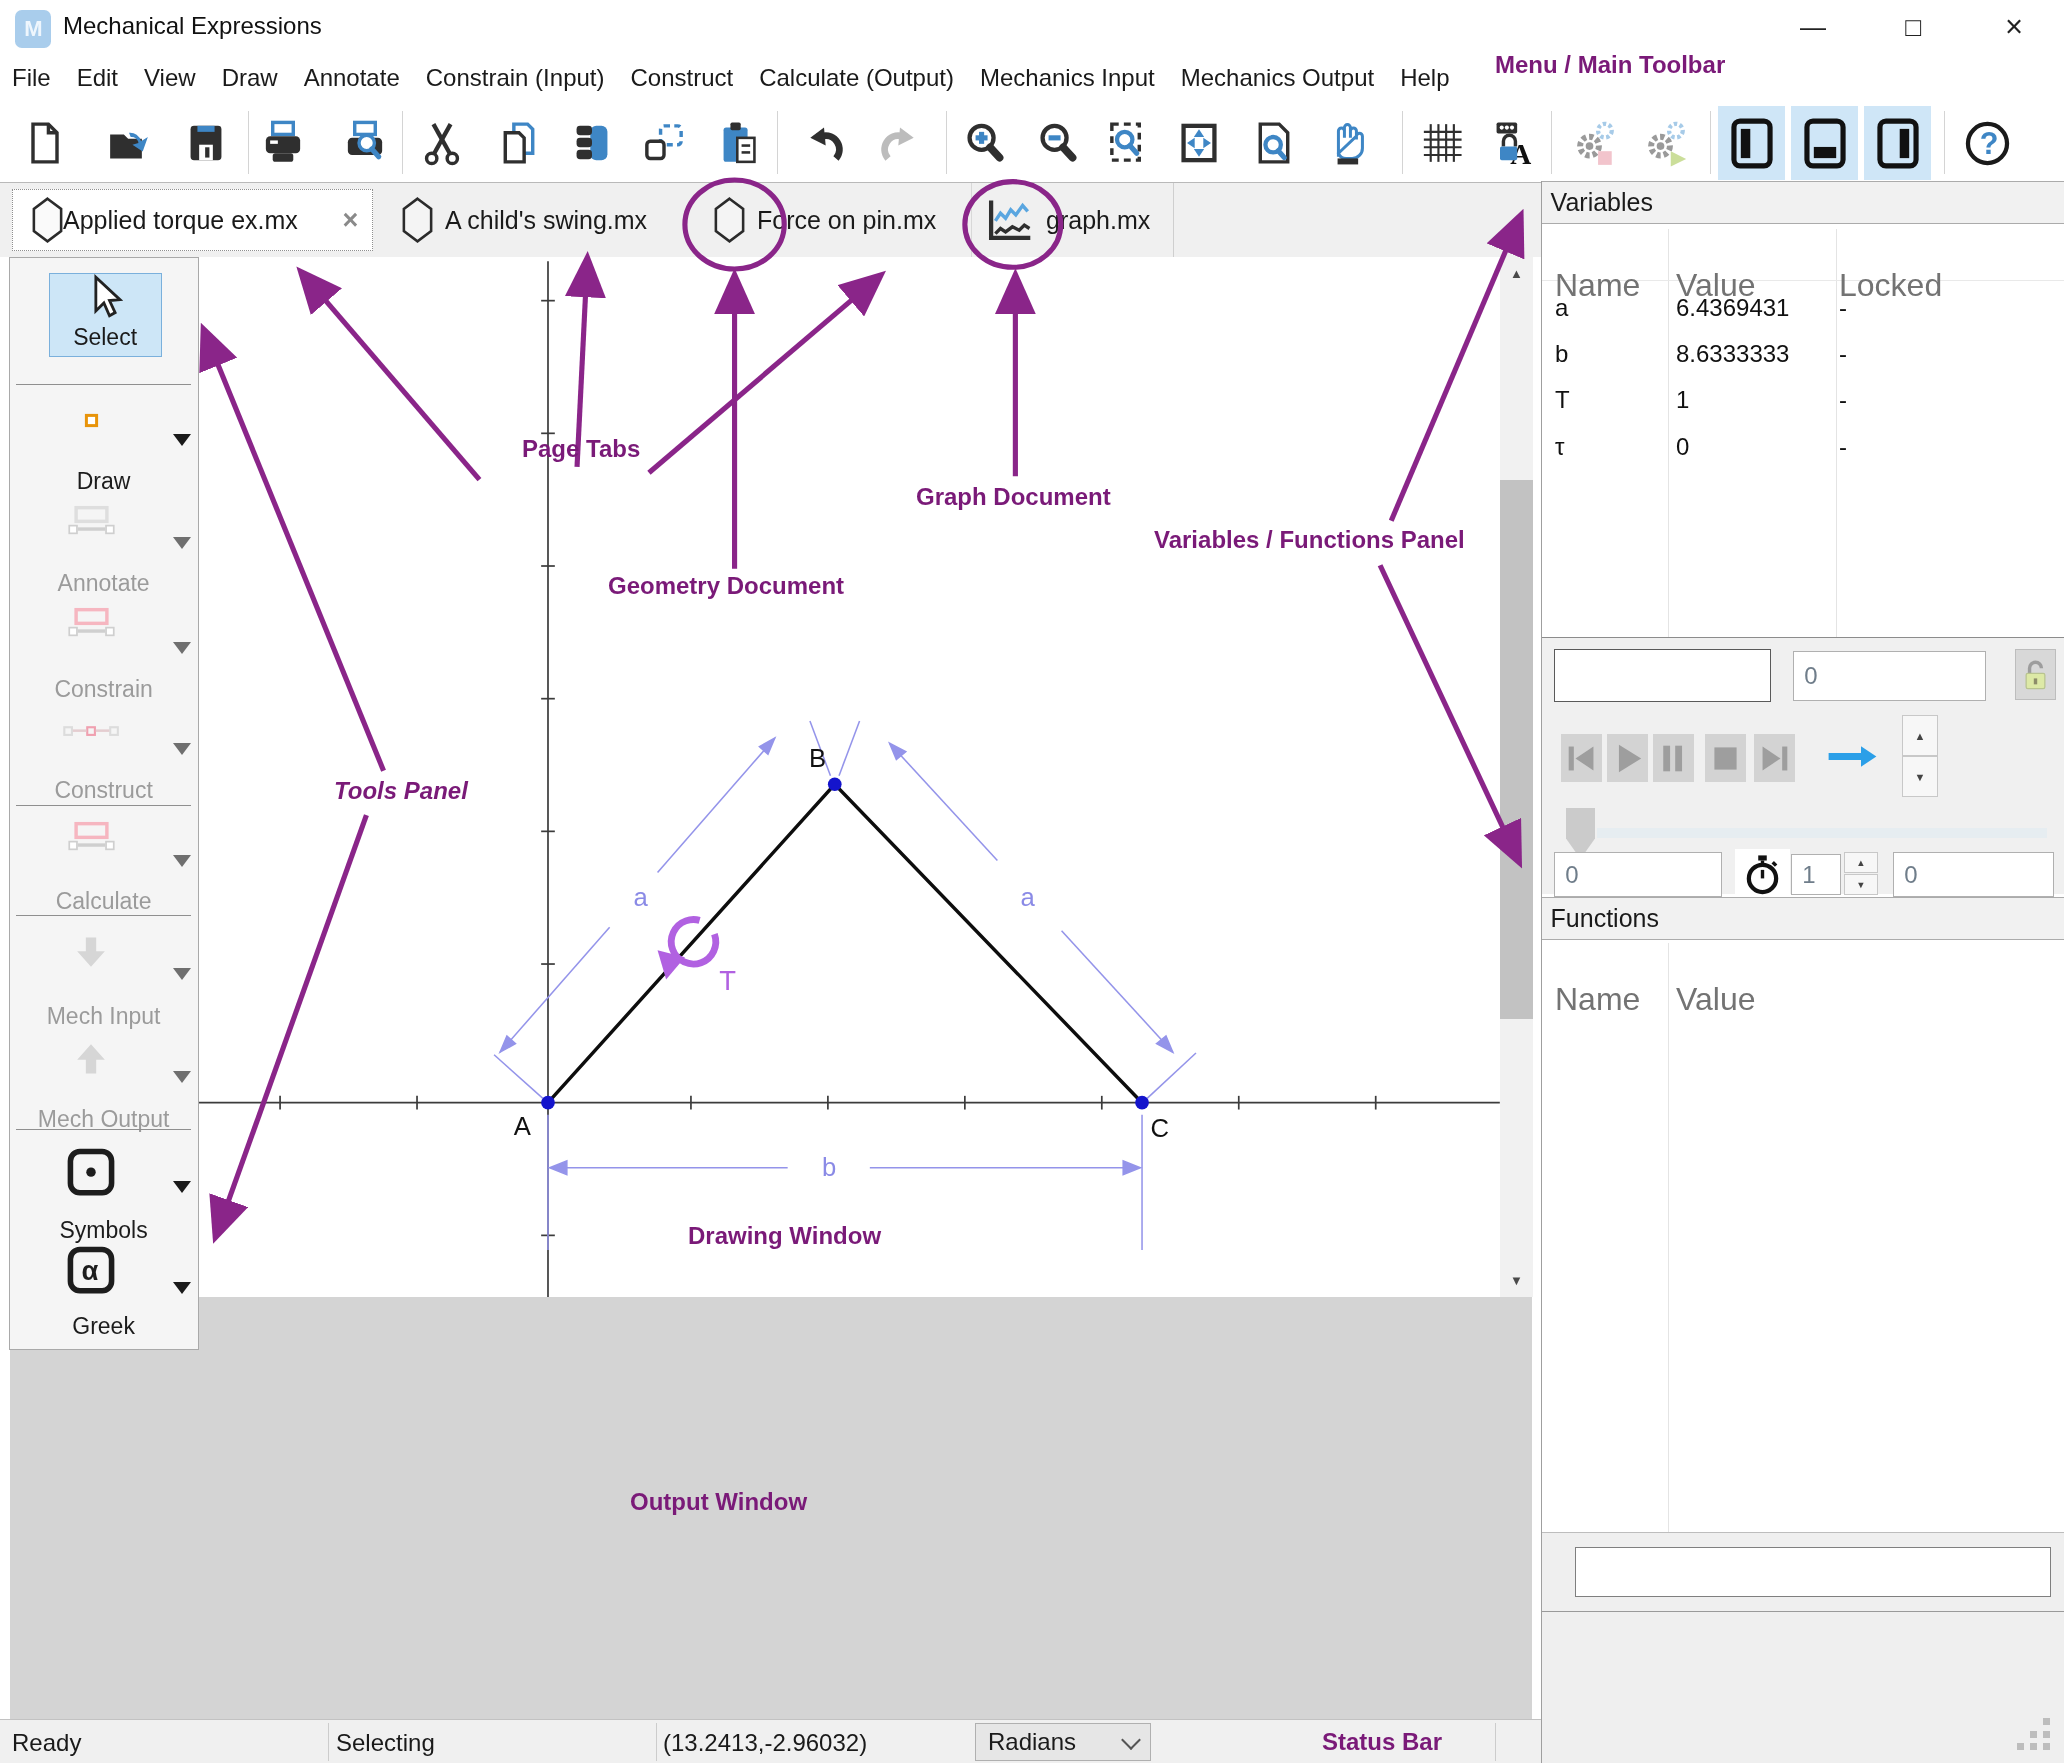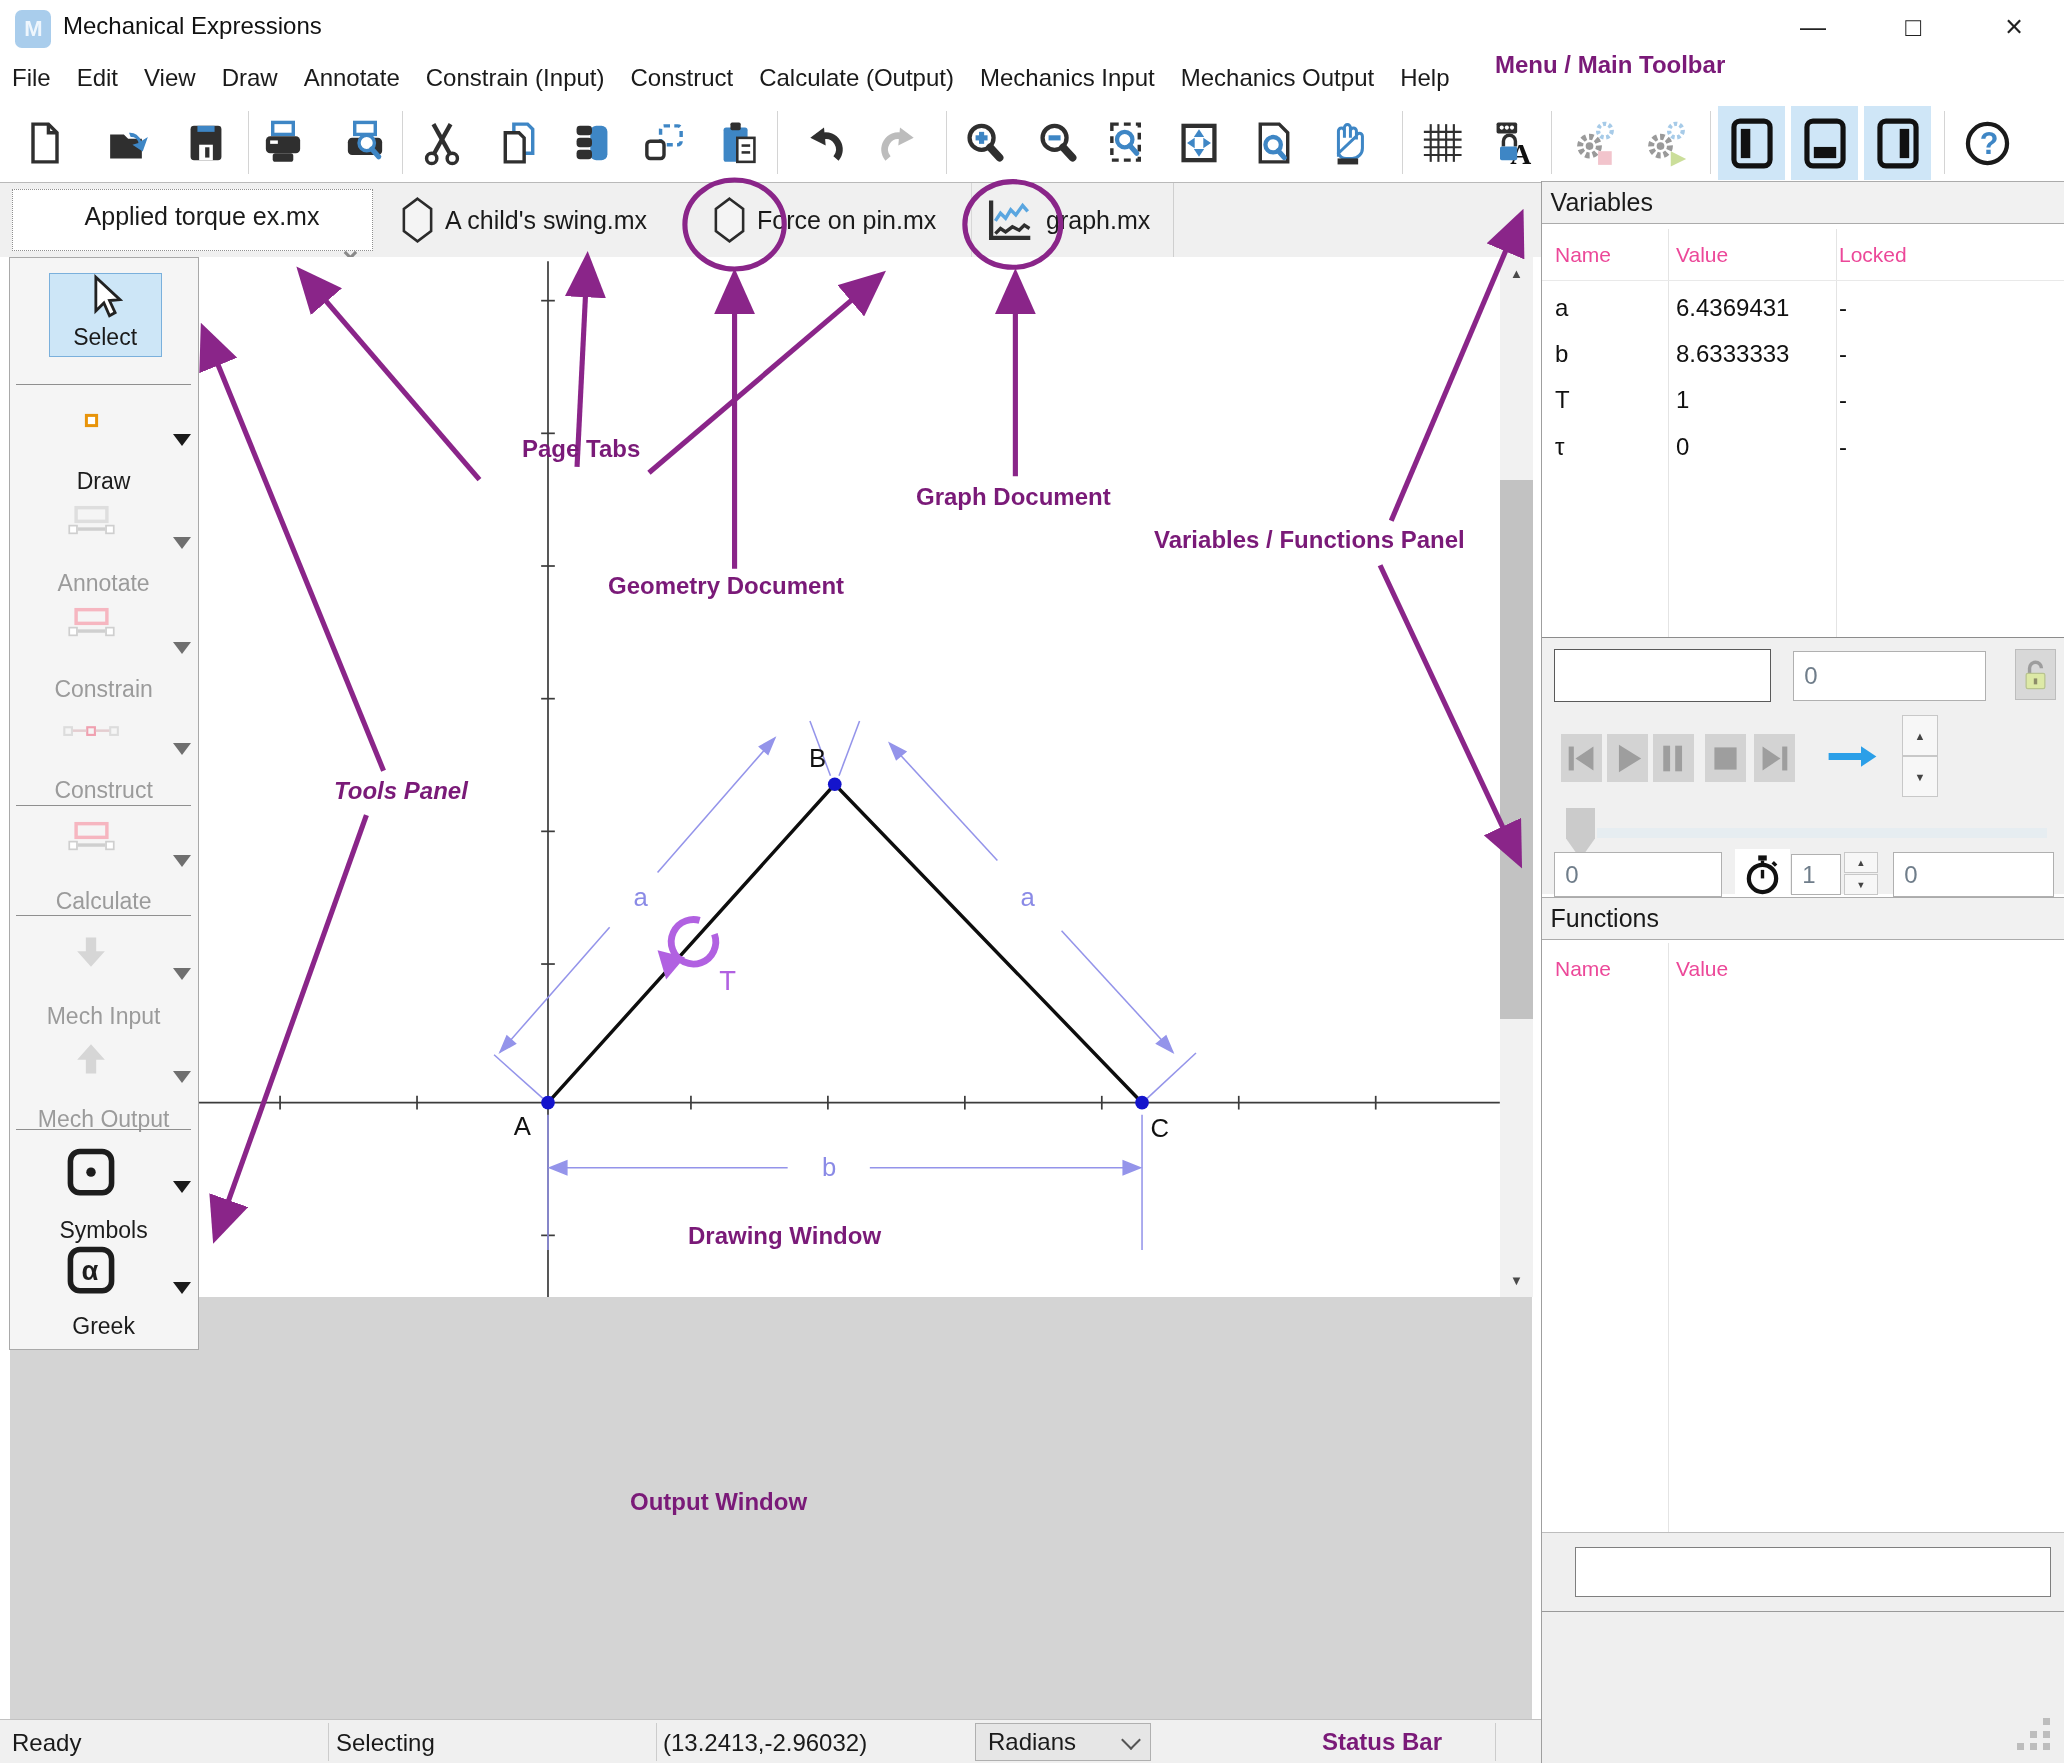--- a/index.html
+++ b/index.html
@@ -16,21 +16,21 @@
            padding-left:12px;gap:26px;font-size:24px;background:#fff;border-bottom:0.9px solid #ececec;}
   .menu-item{white-space:nowrap;}
   
   #toolbar{position:absolute;left:0;top:100px;width:2065px;height:82px;background:#fff;border-bottom:0.9px solid #c9c9c9;}
   .tb{position:absolute;top:113px;width:60px;height:60px;display:flex;align-items:center;justify-content:center;}
   .tbsep{position:absolute;top:111px;width:0.9px;height:63px;background:#d4d4d4;}
   .panelbtn{position:absolute;top:106px;width:67px;height:74px;background:#cfe6f7;display:flex;align-items:center;justify-content:center;}
   
   #tabstrip{position:absolute;left:0;top:182px;width:1541px;height:74px;background:#f0f0f0;border-top:0.9px solid #b9b9b9;}
   #tab-active{position:absolute;left:12px;top:6px;width:361px;height:62px;background:#fff;border:0.9px dotted #8f8f8f;
-              display:flex;align-items:center;gap:12px;padding-left:19px;box-sizing:border-box;font-size:25px;flex-direction:column;}
+              display:flex;align-items:center;padding-left:19px;box-sizing:border-box;font-size:25px;}
   .tab{position:absolute;top:0;height:74px;display:flex;align-items:center;gap:12px;font-size:25px;}
   .tabx{margin-left:auto;margin-right:13.7px;color:#8a8a8a;font-size:27px;font-weight:bold;}
   
   #toolspanel{position:absolute;left:8.6px;top:257px;width:190px;height:1093px;background:#f5f5f5;
               border:0.9px solid #a9a9a9;box-sizing:border-box;z-index:10;}
   .tdiv{position:absolute;left:6.8px;right:6.8px;height:0.9px;background:#8f8f8f;}
   .tl{position:absolute;width:100%;text-align:center;font-size:23px;}
   .tl.on{color:#1c1c1c;} .tl.off{color:#9b9b9b;}
   .tarr{position:absolute;left:163px;width:0;height:0;border-left:9.4px solid transparent;border-right:9.4px solid transparent;}
   .tarr.on{border-top:12px solid #1a1a1a;} .tarr.off{border-top:12px solid #6f6f6f;}
@@ -40,21 +40,21 @@
   
   #drawingwin{position:absolute;left:0;top:257px;width:1500px;height:1040px;background:#fff;}
   #vsb{position:absolute;left:1500px;top:257px;width:33px;height:1040px;background:#f1f1f1;z-index:6;}
   #vsb .thumb{position:absolute;left:0;top:223px;width:33px;height:539px;background:#c2c2c2;}
   #vsb .sbtn{position:absolute;left:0;width:33px;height:33px;display:flex;align-items:center;justify-content:center;font-size:13px;color:#4a4a4a;}
   #outputwin{position:absolute;left:10.3px;top:1297px;width:1522px;height:422px;background:#d4d4d4;}
   
   #rpanel{position:absolute;left:1541px;top:181px;width:524px;height:1582px;background:#fff;border-left:1.7px solid #9f9f9f;box-sizing:border-box;z-index:5;}
   .phead{position:absolute;left:0;width:522px;height:43px;background:#f1f1f1;border-top:0.9px solid #ababab;border-bottom:0.9px solid #ababab;
          box-sizing:border-box;font-size:25px;display:flex;align-items:center;padding-left:8.6px;}
-  .colhdr{position:absolute;font-size:21px;color:#ec4899;}
+  .colhdr{position:absolute;font-size:32px;color:#737373;margin-top:24px;}
   .cell{position:absolute;font-size:24px;color:#111;}
   .vline{position:absolute;width:0.9px;background:#e4e4e4;}
   .hline{position:absolute;height:0.9px;background:#e9e9e9;}
   #animbox{position:absolute;left:0;top:456px;width:522px;height:257px;background:#f0f0f0;border-top:0.9px solid #8c8c8c;box-sizing:border-box;}
   .afield{position:absolute;background:#fff;border:0.9px solid #b0b0b0;font-size:24px;color:#6f7d8a;
           font-family:"Liberation Sans",sans-serif;padding:0 10.3px;box-sizing:border-box;}
   .transport{position:absolute;top:96px;width:41px;height:48px;background:#d3d3d3;display:flex;align-items:center;justify-content:center;}
   .spin{position:absolute;width:36px;height:41px;background:#f7f7f7;border:0.9px solid #c8c8c8;box-sizing:border-box;
         display:flex;align-items:center;justify-content:center;font-size:11px;color:#444;}
   #slider-track{position:absolute;left:55px;top:190px;width:450px;height:10.3px;background:#e6edf1;}

